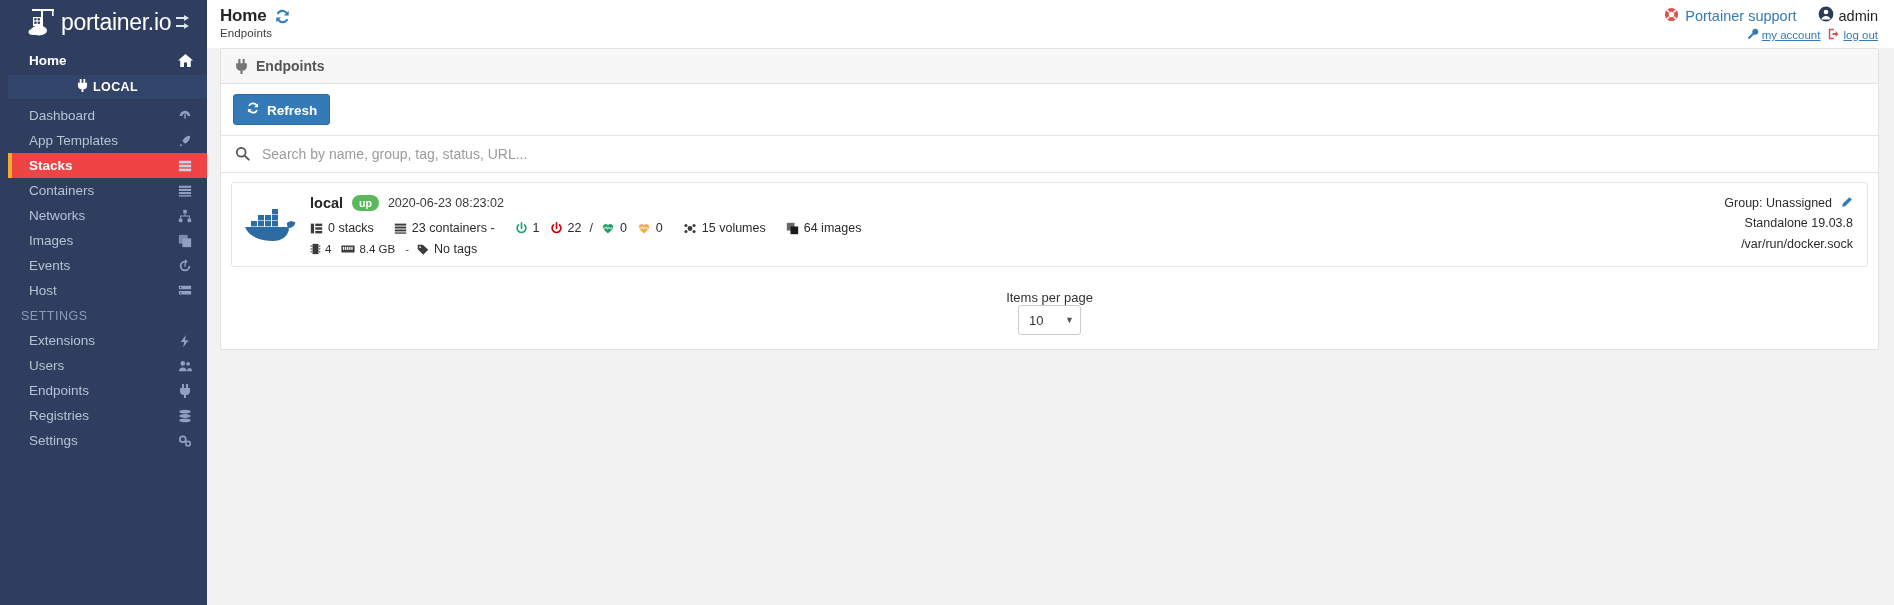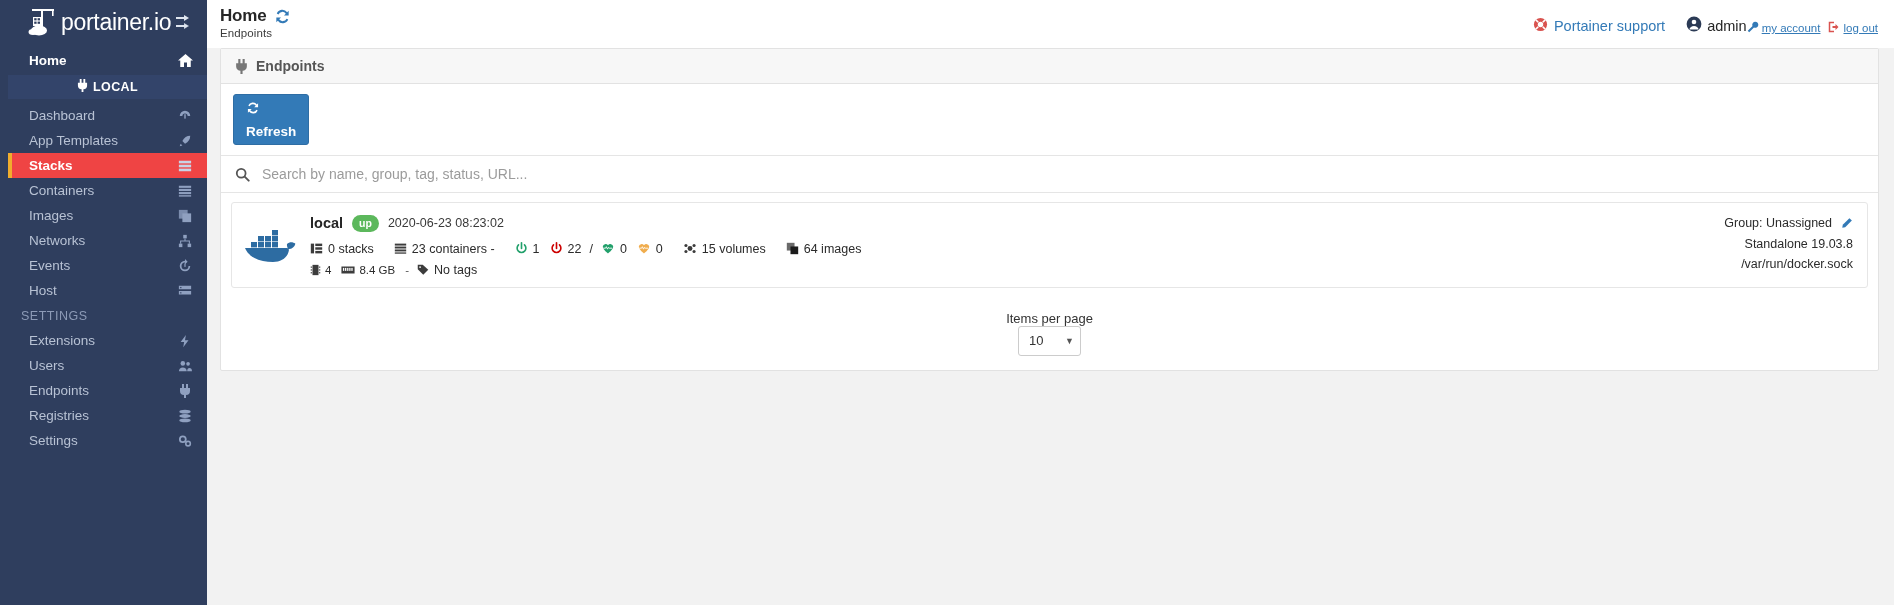--- a/index.html
+++ b/index.html
@@ -132,23 +132,23 @@
   }
   .refresh-head-icon { color: #337ab7; display: flex; align-items: center; }
   .page-sub {
     font-size: 11.5px;
     color: #3c3c3c;
     margin-top: 1px;
     letter-spacing: 0.1px;
   }
   .topbar-right {
     position: absolute;
-    right: 16px; top: 16px;
-    display: flex;
-    flex-direction: row;
+    right: 16px; top: 6px;
+    display: flex;
+    flex-direction: column;
     align-items: flex-end;
   }
   .topbar-right-row1 {
     display: flex;
     align-items: center;
     gap: 7px;
   }
   .support-link {
     display: flex; align-items: center; gap: 6px;
     color: #337ab7;
@@ -193,32 +193,31 @@
     font-weight: bold;
   }
   .panel-head .ph-ico { color: #777; display: flex; align-items: center; }
   .panel-body { padding: 0; }
   .toolbar-row {
     padding: 10px 12px 10px 12px;
     border-bottom: 1px solid #e5e5e5;
   }
   .btn-refresh {
     display: inline-flex;
-    align-items: flex-start;
+    align-items: flex-end;
     gap: 7px;
     background: #337ab7;
     border: 1px solid #2e6da4;
     color: #ffffff;
     font-size: 13.5px;
     font-weight: bold;
     padding: 6px 12px;
     border-radius: 3px;
     cursor: pointer;
     line-height: 1;
-    flex-direction: column;
   }
   .search-row {
     display: flex;
     align-items: center;
     gap: 10px;
     padding: 9px 12px 9px 14px;
     border-bottom: 1px solid #e5e5e5;
     background: #fff;
   }
   .search-icon { color: #555; display: flex; align-items: center; }
@@ -419,37 +418,37 @@
         <svg width="14" height="14" viewBox="0 0 16 16">
             <rect x="1" y="2" width="14" height="2.4" fill="currentColor"></rect>
             <rect x="1" y="5.6" width="14" height="2.4" fill="currentColor"></rect>
             <rect x="1" y="9.2" width="14" height="2.4" fill="currentColor"></rect>
             <rect x="1" y="12.8" width="14" height="1.6" fill="currentColor"></rect>
           </svg>
       </span>
     </div>
 
     <div class="nav-item">
-      <span class="nav-label">Images</span>
-      <span class="nav-ico">
-        <svg width="14" height="14" viewBox="0 0 16 16">
-            <rect x="1" y="1" width="10" height="10" fill="currentColor" opacity="0.8"></rect>
-            <rect x="5" y="5" width="10" height="10" fill="currentColor"></rect>
-          </svg>
-      </span>
-    </div>
-
-    <div class="nav-item">
       <span class="nav-label">Networks</span>
       <span class="nav-ico">
         <svg width="14" height="14" viewBox="0 0 16 16">
             <rect x="6" y="1" width="4" height="4" fill="currentColor"></rect>
             <rect x="1" y="11" width="4" height="4" fill="currentColor"></rect>
             <rect x="11" y="11" width="4" height="4" fill="currentColor"></rect>
             <path d="M8 5v3M3 11V8h10v3" stroke="currentColor" stroke-width="1.2" fill="none"></path>
+          </svg>
+      </span>
+    </div>
+
+    <div class="nav-item">
+      <span class="nav-label">Images</span>
+      <span class="nav-ico">
+        <svg width="14" height="14" viewBox="0 0 16 16">
+            <rect x="1" y="1" width="10" height="10" fill="currentColor" opacity="0.8"></rect>
+            <rect x="5" y="5" width="10" height="10" fill="currentColor"></rect>
           </svg>
       </span>
     </div>
 
 
     <div class="nav-item">
       <span class="nav-label">Events</span>
       <span class="nav-ico">
         <svg width="14" height="14" viewBox="0 0 16 16">
             <path d="M8 2a6 6 0 106 6h-2a4 4 0 11-4-4v2l3-3-3-3z" fill="currentColor"></path>

